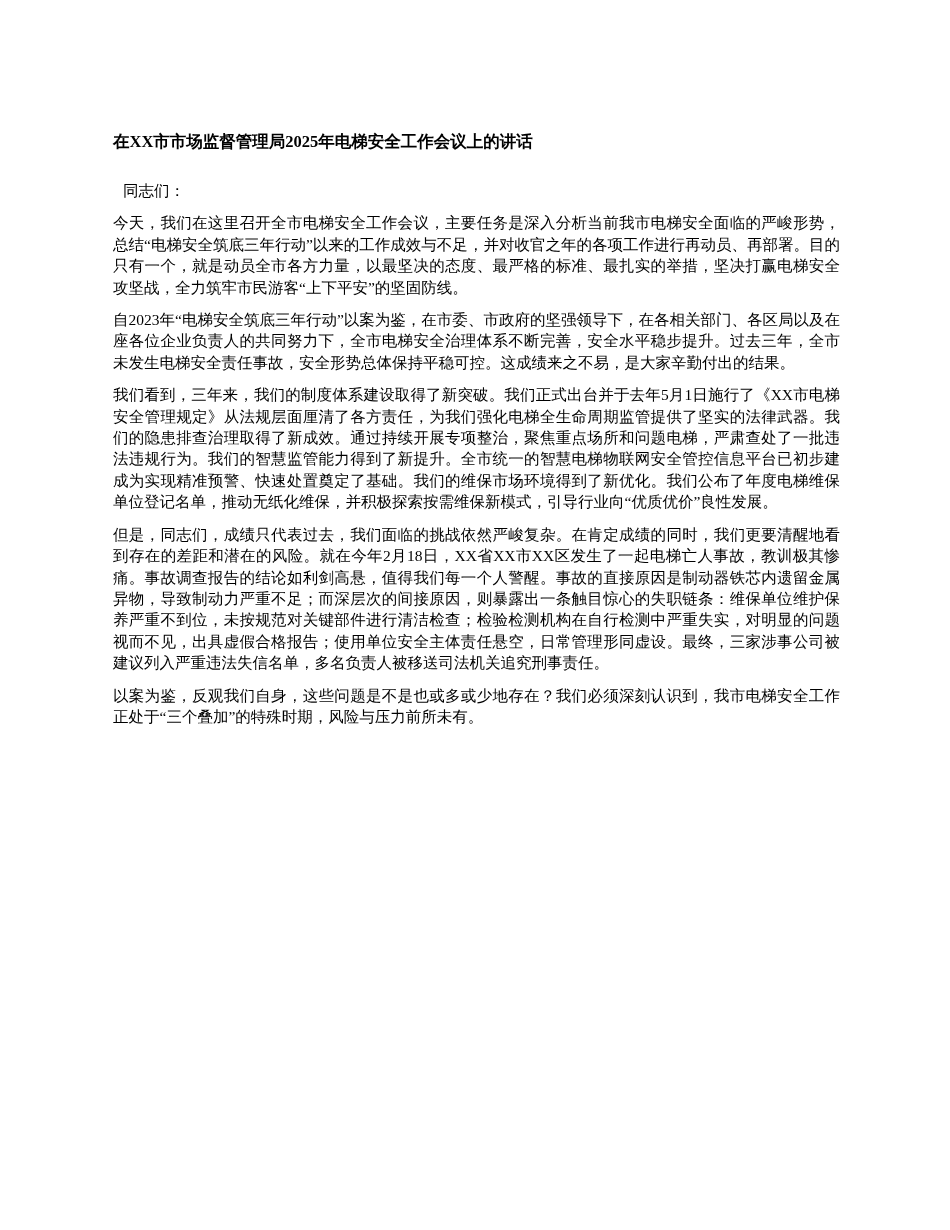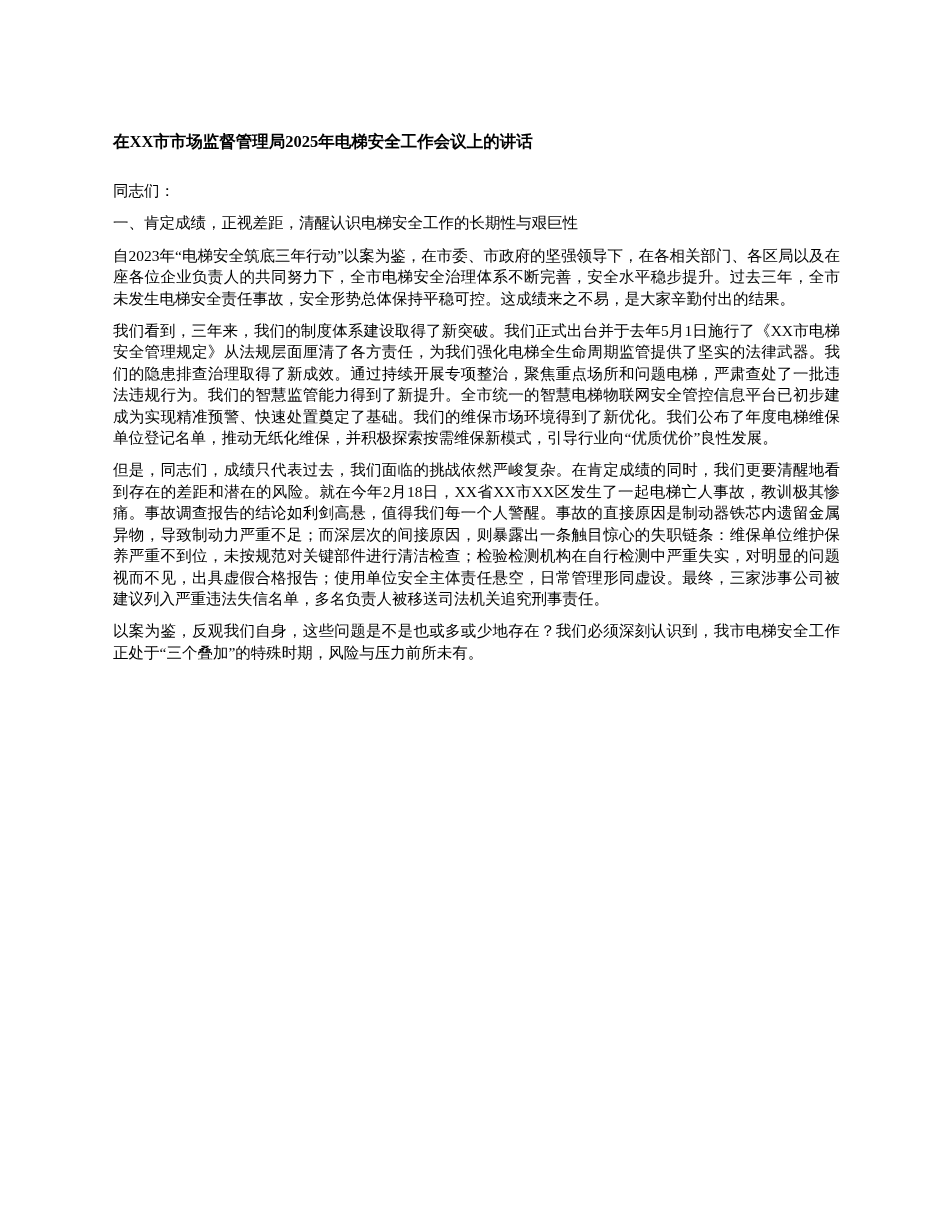--- a/index.html
+++ b/index.html
@@ -30,33 +30,34 @@
     }
     .para {
       font-size: 15.5px;
       line-height: 21.4px;
       margin: 0 0 11px 0;
       text-align: justify;
       word-break: break-all;
     }
     .para.salutation {
       text-align: left;
+      margin-left: 10px;
     }
   </style>
 </head>
 <body>
 
 <div class="page">
   <h1 class="doc-title">在XX市市场监督管理局2025年电梯安全工作会议上的讲话</h1>
 
   <p class="para salutation">同志们：</p>
 
+  <p class="para">今天，我们在这里召开全市电梯安全工作会议，主要任务是深入分析当前我市电梯安全面临的严峻形势，总结“电梯安全筑底三年行动”以来的工作成效与不足，并对收官之年的各项工作进行再动员、再部署。目的只有一个，就是动员全市各方力量，以最坚决的态度、最严格的标准、最扎实的举措，坚决打赢电梯安全攻坚战，全力筑牢市民游客“上下平安”的坚固防线。</p>
 
 
-  <p class="para">一、肯定成绩，正视差距，清醒认识电梯安全工作的长期性与艰巨性</p>
 
   <p class="para">自2023年“电梯安全筑底三年行动”以案为鉴，在市委、市政府的坚强领导下，在各相关部门、各区局以及在座各位企业负责人的共同努力下，全市电梯安全治理体系不断完善，安全水平稳步提升。过去三年，全市未发生电梯安全责任事故，安全形势总体保持平稳可控。这成绩来之不易，是大家辛勤付出的结果。</p>
 
   <p class="para">我们看到，三年来，我们的制度体系建设取得了新突破。我们正式出台并于去年5月1日施行了《XX市电梯安全管理规定》从法规层面厘清了各方责任，为我们强化电梯全生命周期监管提供了坚实的法律武器。我们的隐患排查治理取得了新成效。通过持续开展专项整治，聚焦重点场所和问题电梯，严肃查处了一批违法违规行为。我们的智慧监管能力得到了新提升。全市统一的智慧电梯物联网安全管控信息平台已初步建成为实现精准预警、快速处置奠定了基础。我们的维保市场环境得到了新优化。我们公布了年度电梯维保单位登记名单，推动无纸化维保，并积极探索按需维保新模式，引导行业向“优质优价”良性发展。</p>
 
   <p class="para">但是，同志们，成绩只代表过去，我们面临的挑战依然严峻复杂。在肯定成绩的同时，我们更要清醒地看到存在的差距和潜在的风险。就在今年2月18日，XX省XX市XX区发生了一起电梯亡人事故，教训极其惨痛。事故调查报告的结论如利剑高悬，值得我们每一个人警醒。事故的直接原因是制动器铁芯内遗留金属异物，导致制动力严重不足；而深层次的间接原因，则暴露出一条触目惊心的失职链条：维保单位维护保养严重不到位，未按规范对关键部件进行清洁检查；检验检测机构在自行检测中严重失实，对明显的问题视而不见，出具虚假合格报告；使用单位安全主体责任悬空，日常管理形同虚设。最终，三家涉事公司被建议列入严重违法失信名单，多名负责人被移送司法机关追究刑事责任。</p>
 
   <p class="para">以案为鉴，反观我们自身，这些问题是不是也或多或少地存在？我们必须深刻认识到，我市电梯安全工作正处于“三个叠加”的特殊时期，风险与压力前所未有。</p>
 
 </div>

